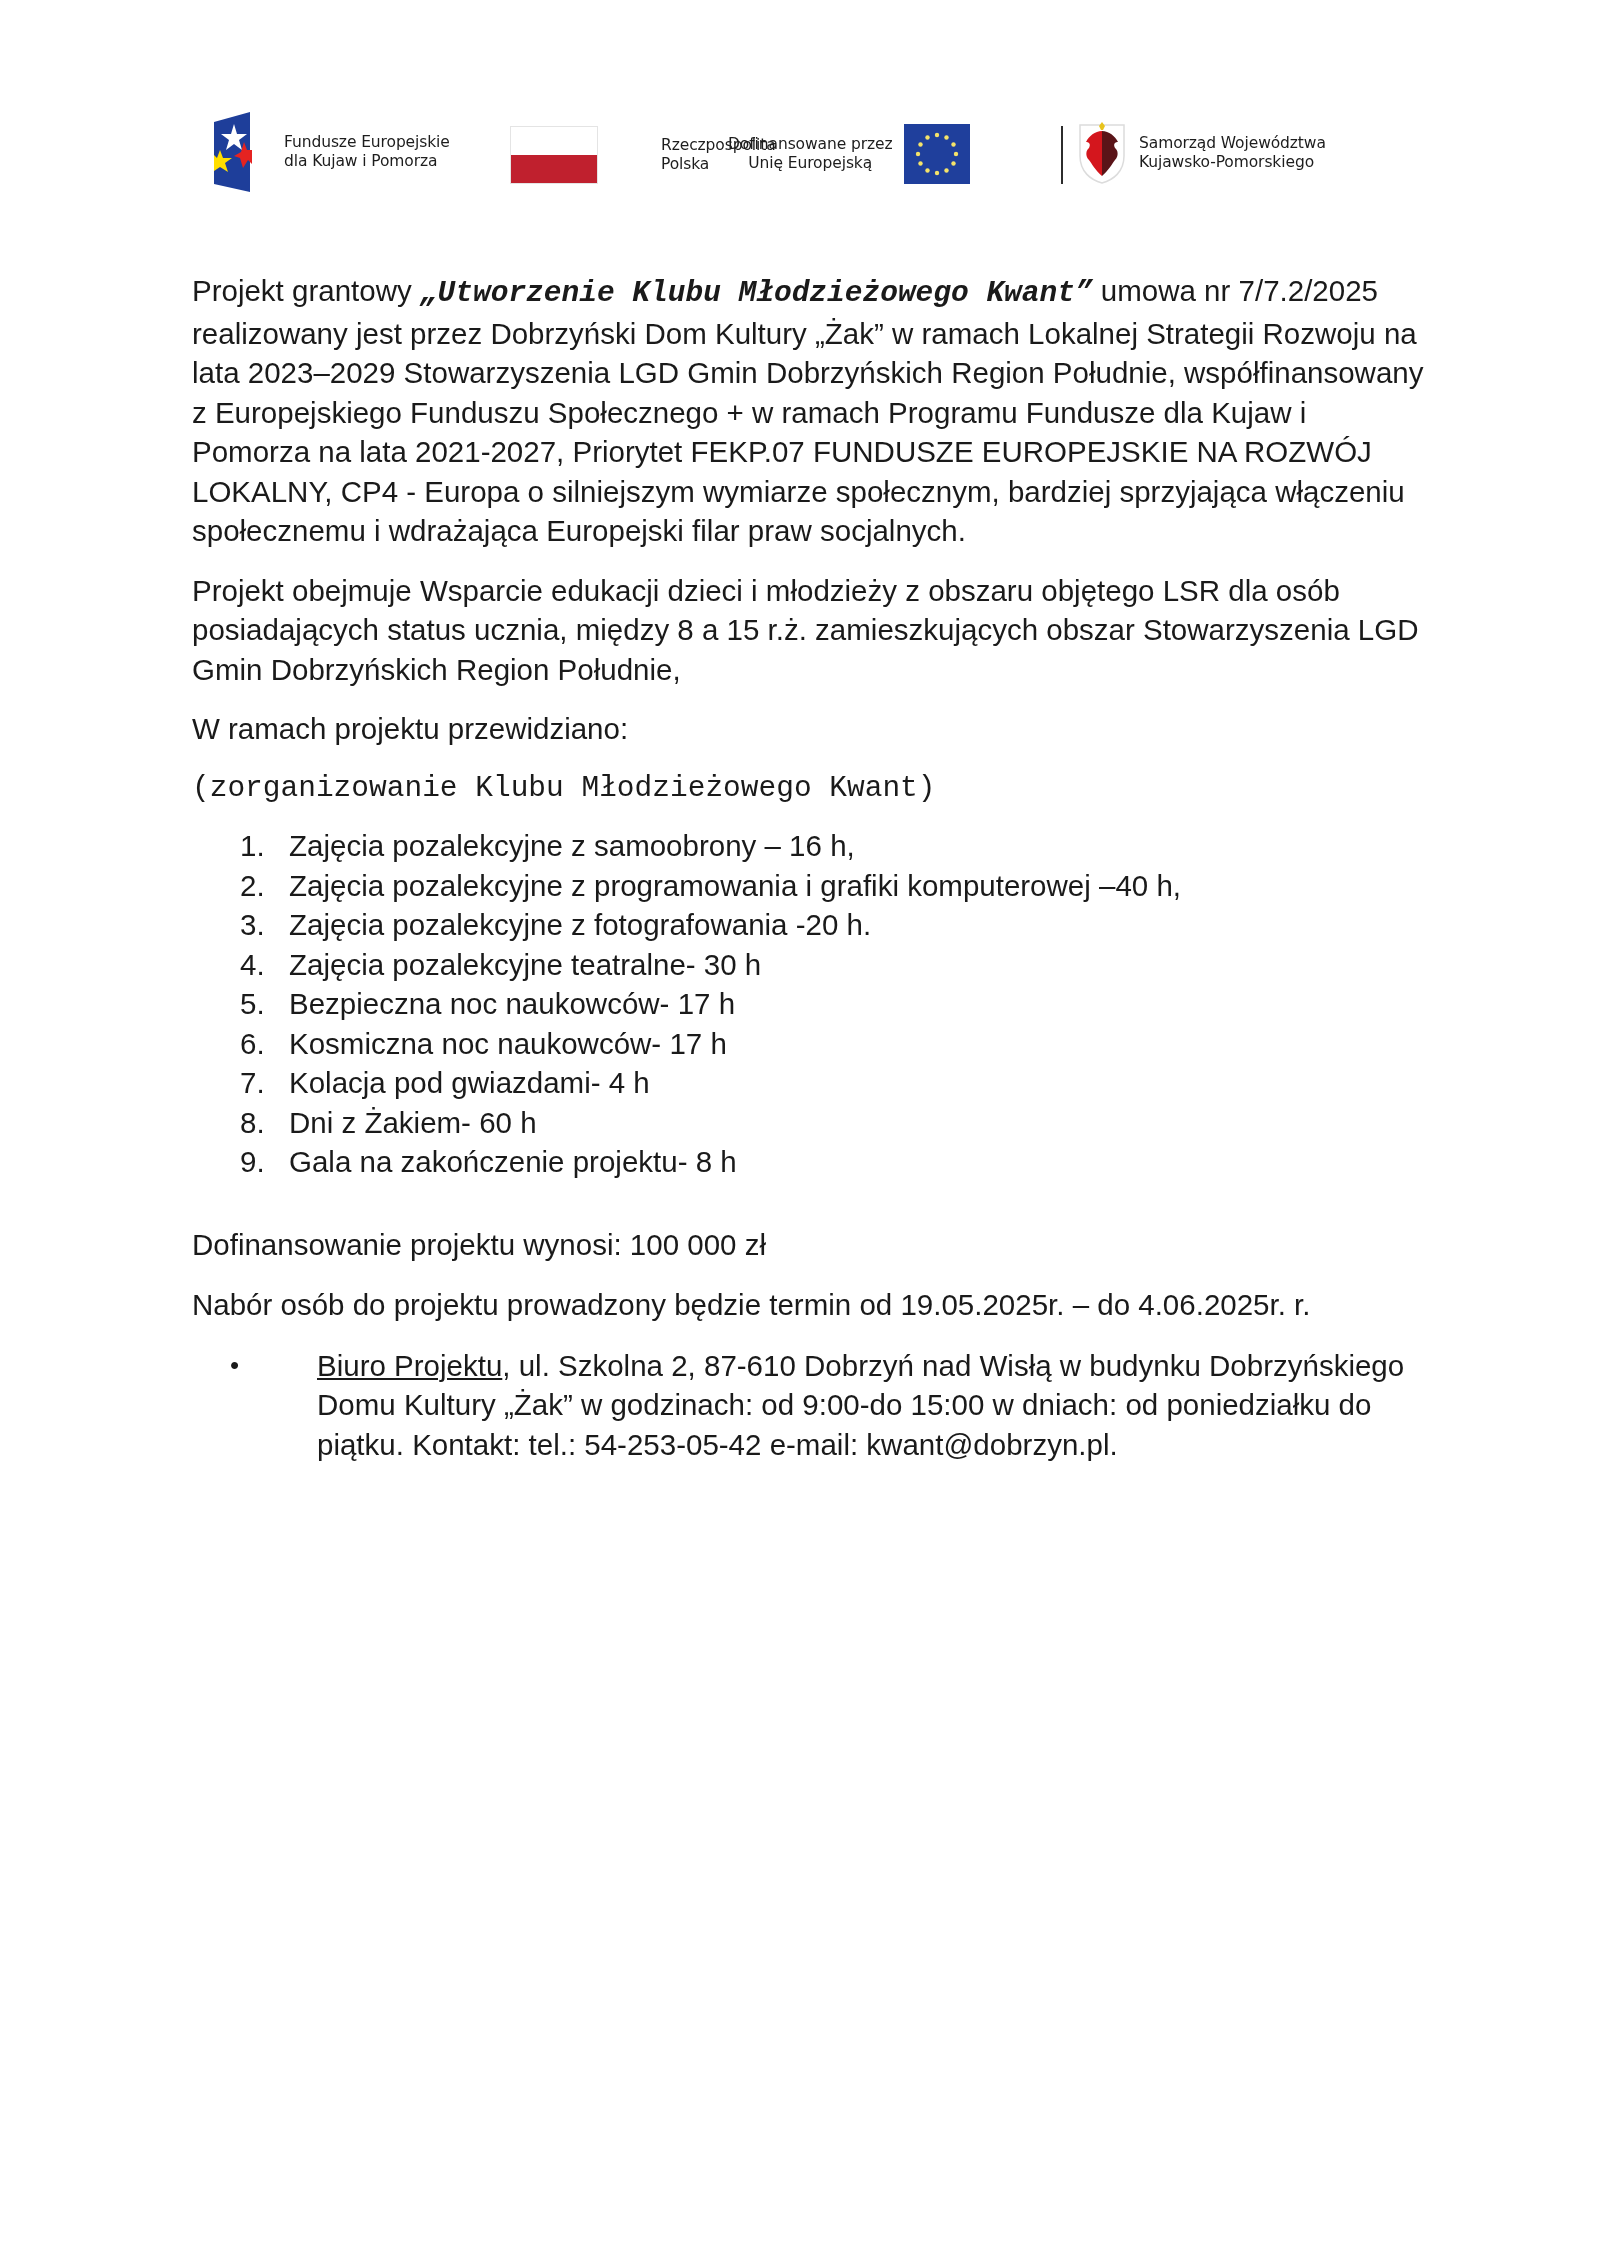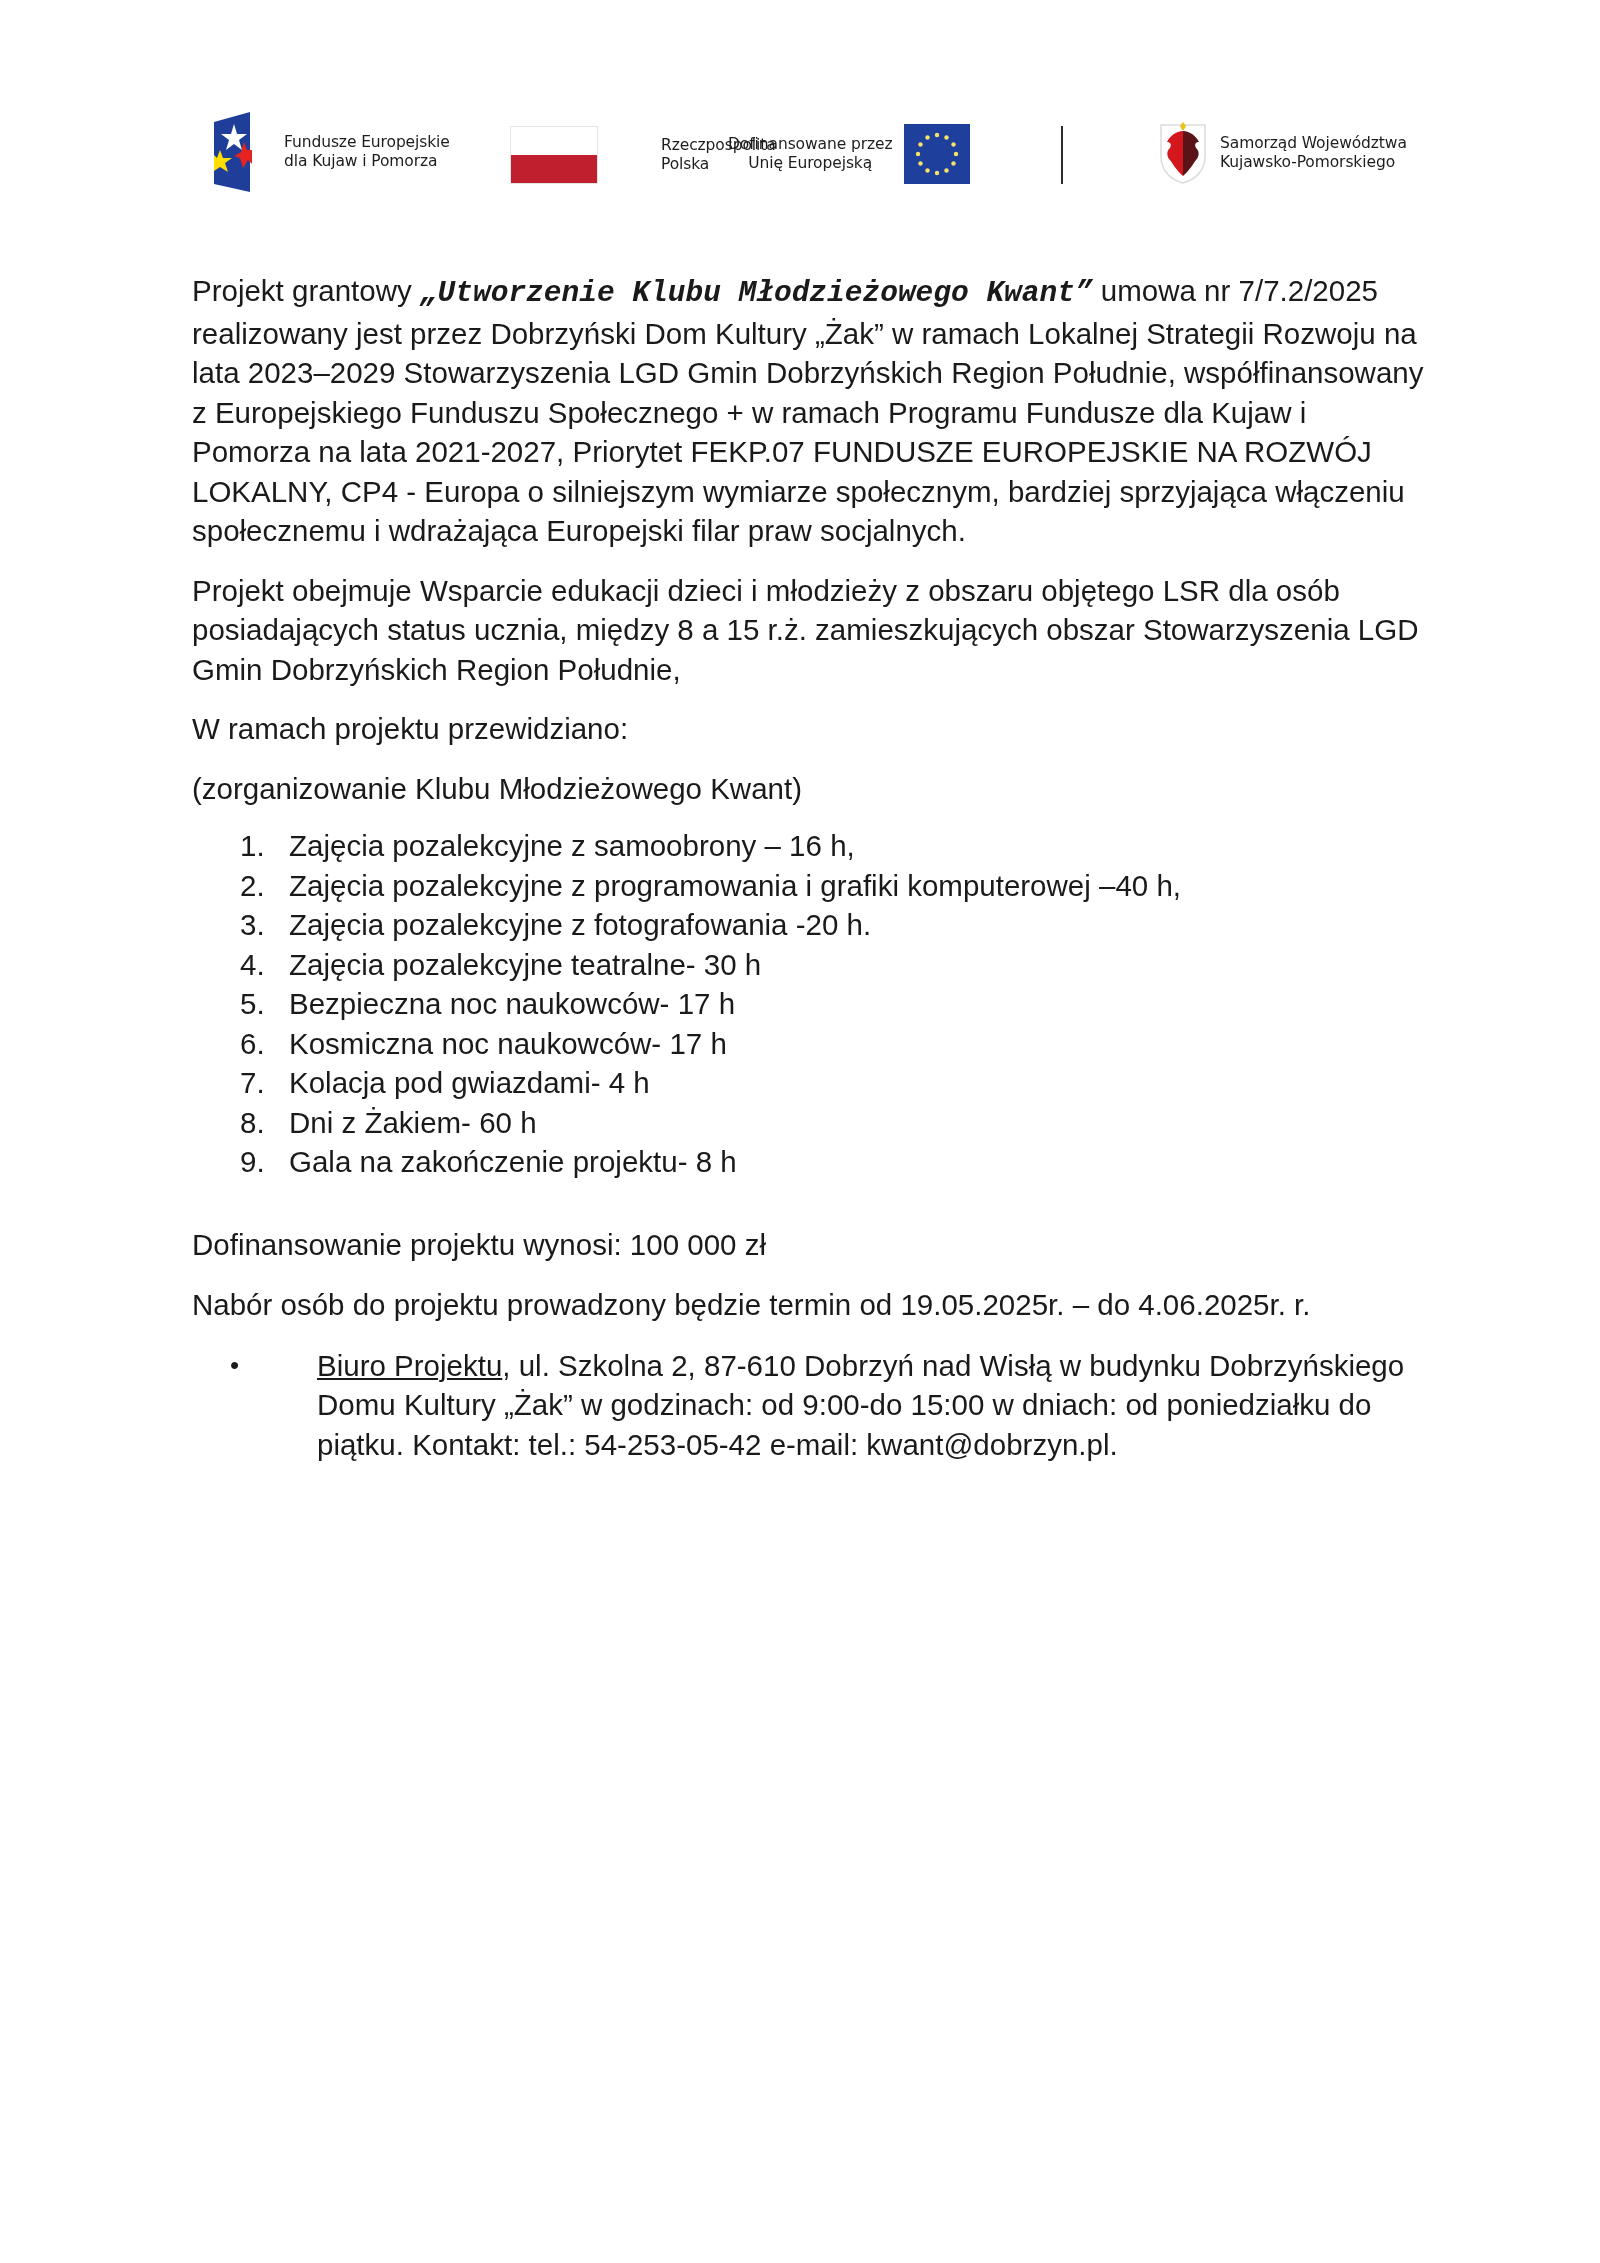--- a/index.html
+++ b/index.html
@@ -14,29 +14,29 @@
   .logo-fe { left: 210px; top: 4px; gap: 20px; }
   .logo-fe .logo-text { margin-left: 12px; }
   .logo-pl { left: 474px; top: 18px; padding-left: 36px; }
   .logo-pl .logo-text { margin-left: 63px; }
   .flag-pl { width: 88px; height: 58px; border: 1px solid #e4e4e4; box-sizing: border-box; }
   .flag-pl .w { height: 50%; background: #ffffff; }
   .flag-pl .r { height: 50%; background: #c0202e; }
   .logo-eu { left: 728px; top: 16px; }
   .logo-eu .logo-text { text-align: center; margin-right: 12px; }
   .divider-v { position: absolute; left: 1061px; top: 18px; width: 2px; height: 58px; background: #2c2c2c; }
-  .logo-kp { left: 1158px; top: 14px; }
+  .logo-kp { left: 1077px; top: 14px; }
   .logo-kp .logo-text { margin-left: 12px; font-size: 15.5px; }
   
   .content { position: absolute; left: 192px; top: 271px; width: 1240px; font-size: 29.5px; line-height: 39.5px; color: #1a1a1a; }
   .content p { margin: 0; }
   .para1 { margin-bottom: 20px !important; }
   .para2 { margin-bottom: 20px !important; }
   .para3 { margin-bottom: 20px !important; }
-  .para4 { margin-bottom: 18px !important; }
+  .para4 { margin-bottom: 18px !important; font-family: Liberation Mono, monospace; }
   ol.activities { margin: 0; padding: 0; list-style: none; }
   ol.activities li { display: flex; line-height: 39.5px; }
   ol.activities .num { width: 49px; padding-left: 48px; flex: none; }
   .para-fund { margin-top: 43px !important; margin-bottom: 21px !important; }
   .para-recruit { margin-bottom: 21px !important; }
   ul.office { margin: 0; padding: 0; list-style: none; }
   ul.office li { display: flex; }
   ul.office .bullet { width: 87px; flex: none; padding-left: 38px; font-size: 26px; }
   .u { text-decoration: underline; }
   b, strong { font-weight: normal; }

